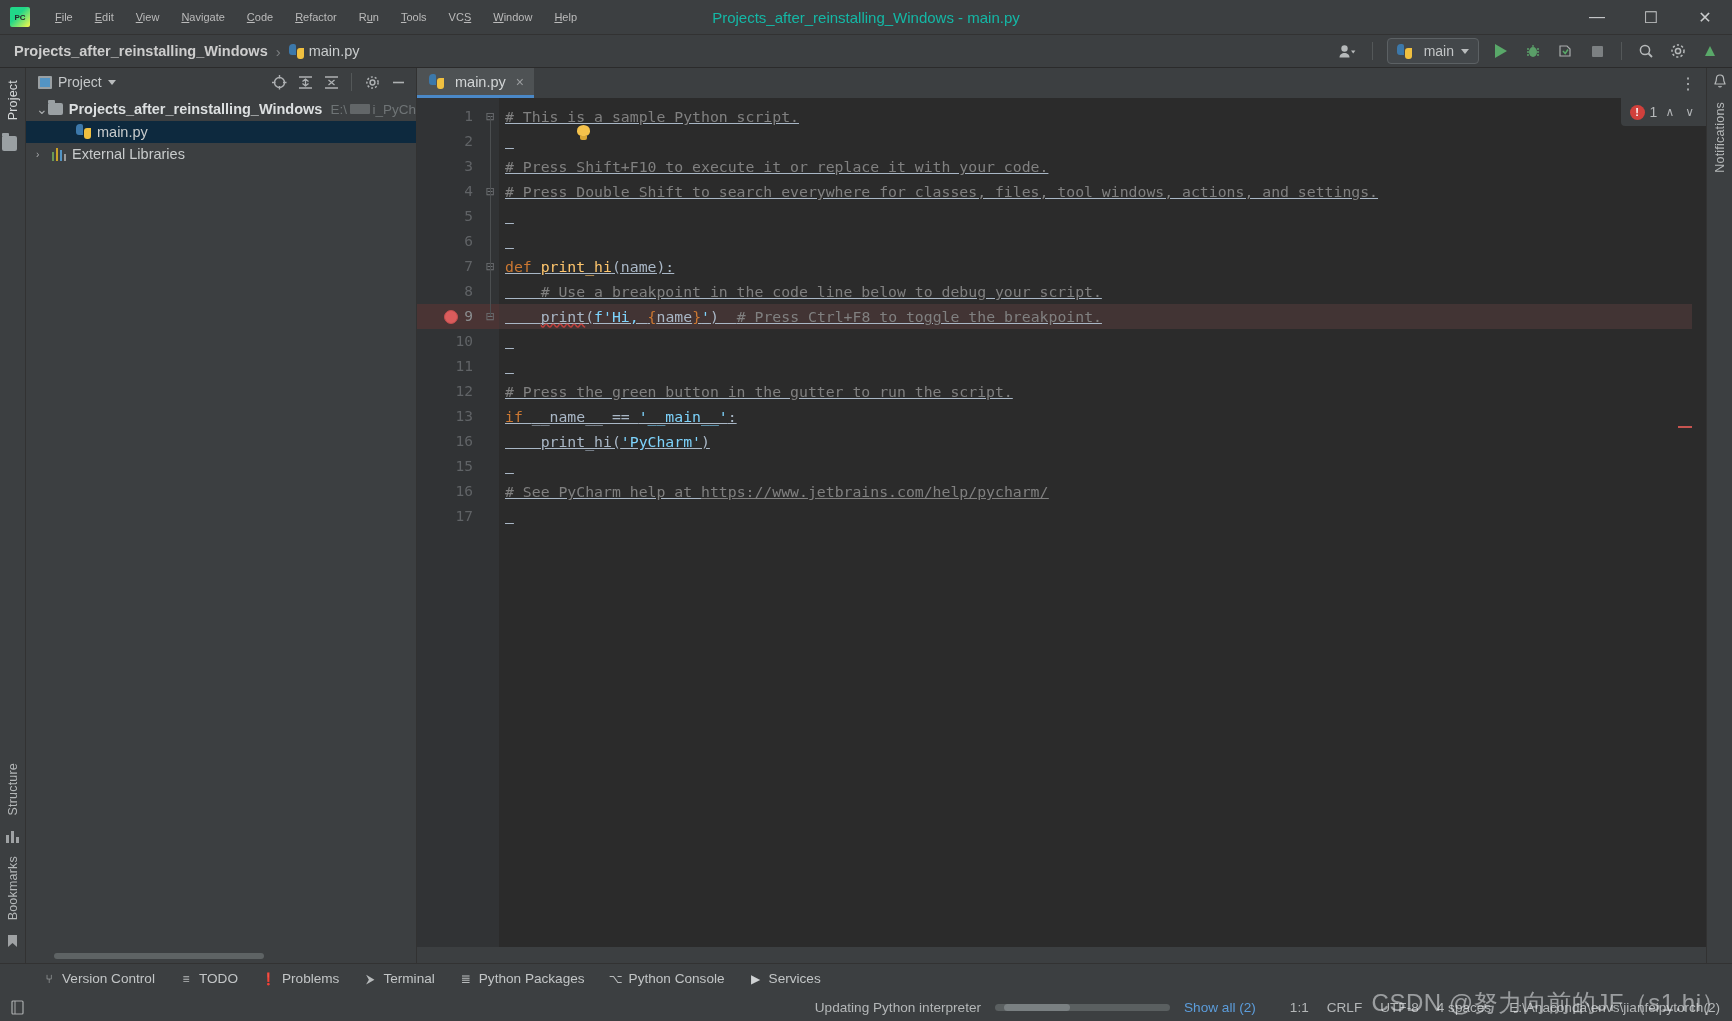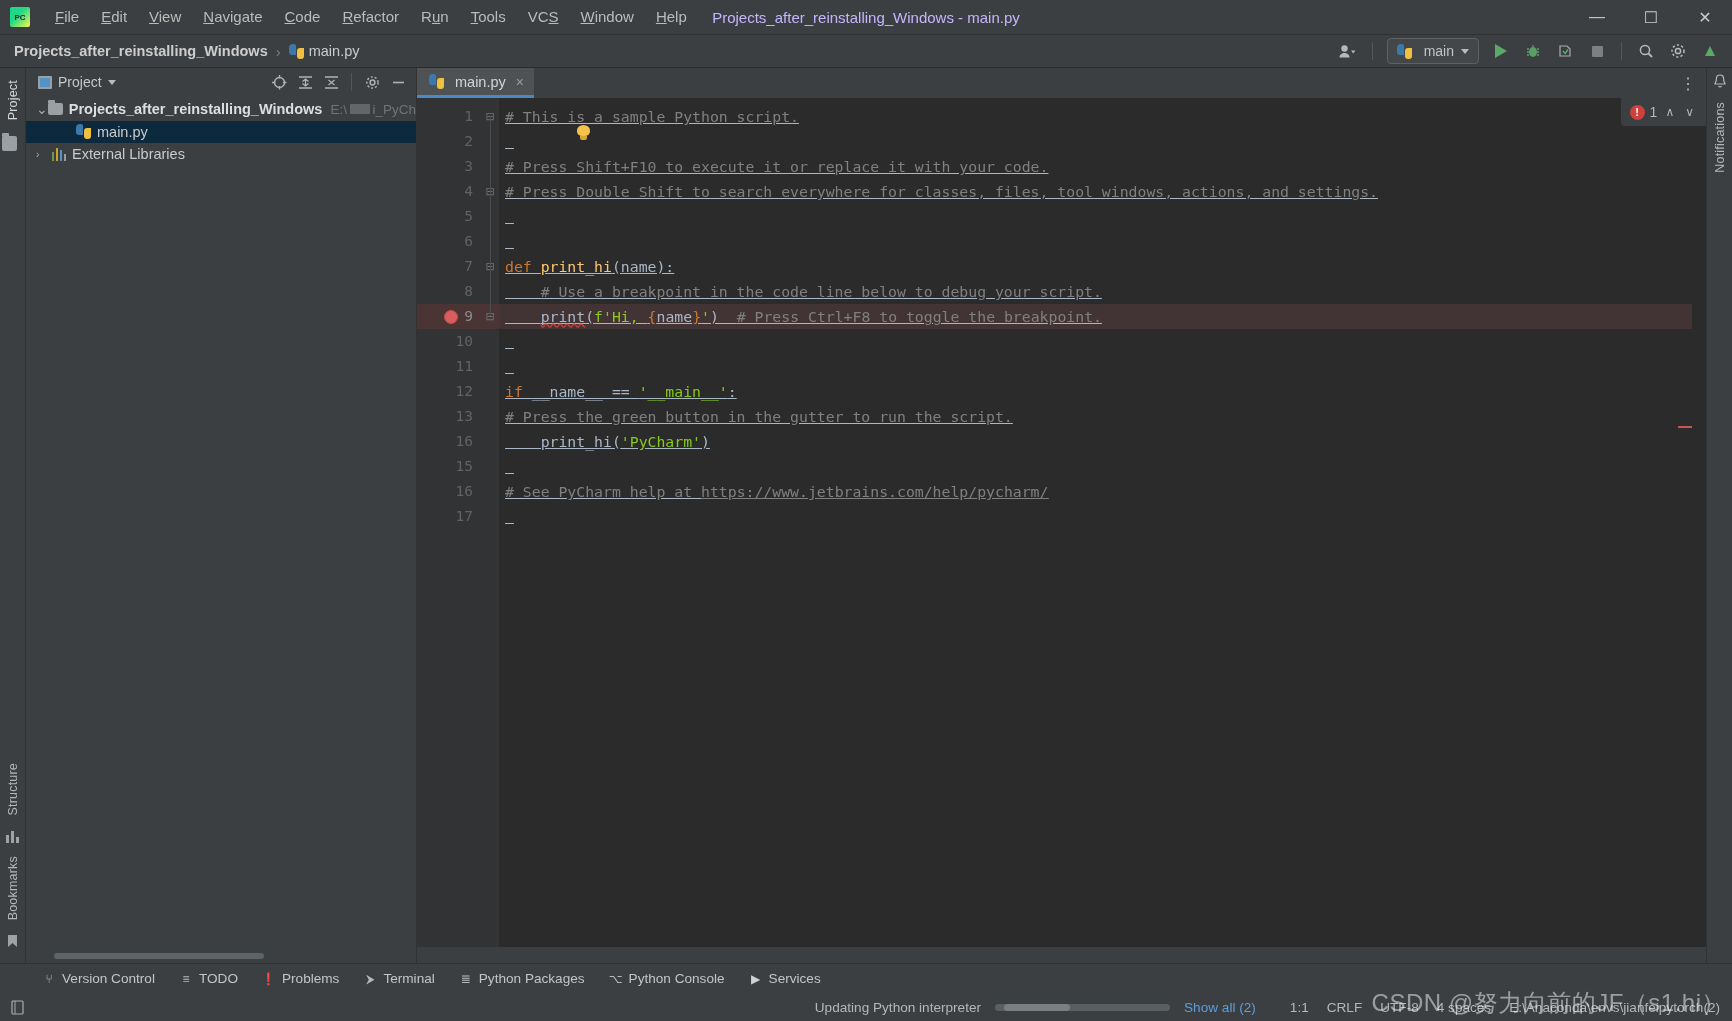--- a/index.html
+++ b/index.html
@@ -21,27 +21,27 @@
     width: 20px; height: 20px; margin-left: 10px; margin-right: 14px;
     background: linear-gradient(135deg,#21d789 0%, #21d789 40%, #fcf84a 100%);
     border-radius: 2px; position: relative; flex: 0 0 20px;
   }
   .pc-logo::after {
     content: "PC"; position: absolute; inset: 0; color: #23282b;
     font-size: 8px; font-weight: bold; display: flex; align-items: center; justify-content: center;
   }
   .menu { display: flex; align-items: center; gap: 0px; }
   .menu-item {
-    color: #bbbbbb; font-size: 15px; padding: 4px 11px; cursor: default;
+    color: #bbbbbb; font-size: 11px; padding: 4px 11px; cursor: default;
     white-space: nowrap; line-height: 18px;
   }
   .menu-item u { text-decoration: underline; }
   .win-title {
     position: absolute; left: 0; right: 0; text-align: center;
-    color: #c4b5fd; font-size: 15px; pointer-events: none;
+    color: #14b8a6; font-size: 15px; pointer-events: none;
   }
   .wincontrols { margin-left: auto; display: flex; height: 35px; z-index: 3; }
   .wc { width: 54px; height: 35px; display: flex; align-items: center; justify-content: center; color: #c8cacb; font-size: 16px; }
 
   
   .navbar {
     height: 33px; flex: 0 0 33px; background: #3c3f41; display: flex; align-items: center;
     padding: 0 8px 0 14px; border-bottom: 1px solid #2b2b2b;
   }
   .crumb { color: #cdcdcd; font-size: 14.5px; font-weight: bold; }
@@ -145,21 +145,21 @@
 
   .codearea {
     flex: 1 1 auto; background: #2b2b2b; position: relative; padding-top: 6px;
     font-family: "DejaVu Sans Mono", monospace; font-size: 14.8px; overflow: hidden;
   }
   .cl { height: 25px; line-height: 25px; white-space: pre; padding-left: 6px; color: #a9b7c6; text-decoration: underline; }
   .cl.hl { background: #423434; }
   .cm { color: #808080; }
   .kw { color: #cc7832; }
   .fn { color: #ffc66d; }
-  .str { color: #84cc16; }
+  .str { color: #7dd3fc; }
   .ident { color: #a9b7c6; }
   .link { color: #808080; text-decoration: underline; }
   .err-underline { text-decoration: underline wavy #bc3f3c; text-decoration-skip-ink: none; }
   .bulb {
     position: absolute; left: 78px; top: 27px; width: 13px; height: 15px;
   }
   .bulb .glass { width: 13px; height: 11px; background: #f5c24b; border-radius: 50% 50% 40% 40%; }
   .bulb .base { width: 7px; height: 4px; background: #d9a634; margin: 0 auto; border-radius: 0 0 2px 2px; }
   .caretline-marker { position: absolute; right: 0; top: 328px; width: 14px; height: 2px; background: #c75450; }
 
@@ -455,22 +455,22 @@
             <div class="cl">&nbsp;</div>
             <div class="cl"><span class="cm"># Press Shift+F10 to execute it or replace it with your code.</span></div>
             <div class="cl"><span class="cm"># Press Double Shift to search everywhere for classes, files, tool windows, actions, and settings.</span></div>
             <div class="cl">&nbsp;</div>
             <div class="cl">&nbsp;</div>
             <div class="cl"><span class="kw">def </span><span class="fn">print_hi</span><span class="ident">(name):</span></div>
             <div class="cl"><span class="cm">    # Use a breakpoint in the code line below to debug your script.</span></div>
             <div class="cl hl"><span class="ident">    </span><span class="ident err-underline">print</span><span class="ident">(</span><span class="str">f'Hi, </span><span class="kw">{</span><span class="ident">name</span><span class="kw">}</span><span class="str">'</span><span class="ident">)  </span><span class="cm"># Press Ctrl+F8 to toggle the breakpoint.</span></div>
             <div class="cl">&nbsp;</div>
             <div class="cl">&nbsp;</div>
+            <div class="cl"><span class="cm"># Press the green button in the gutter to run the script.</span></div>
             <div class="cl"><span class="kw">if </span><span class="ident">__name__ == </span><span class="str">'__main__'</span><span class="ident">:</span></div>
-            <div class="cl"><span class="cm"># Press the green button in the gutter to run the script.</span></div>
             <div class="cl"><span class="ident">    print_hi(</span><span class="str">'PyCharm'</span><span class="ident">)</span></div>
             <div class="cl">&nbsp;</div>
             <div class="cl"><span class="cm"># See PyCharm help at </span><span class="link">https://www.jetbrains.com/help/pycharm/</span></div>
             <div class="cl">&nbsp;</div>
           </div>
         <div class="inspectstrip">
           <div class="errbadge">
             <span class="errdot">!</span>
             <span>1</span>
             <span class="chev">∧</span>

